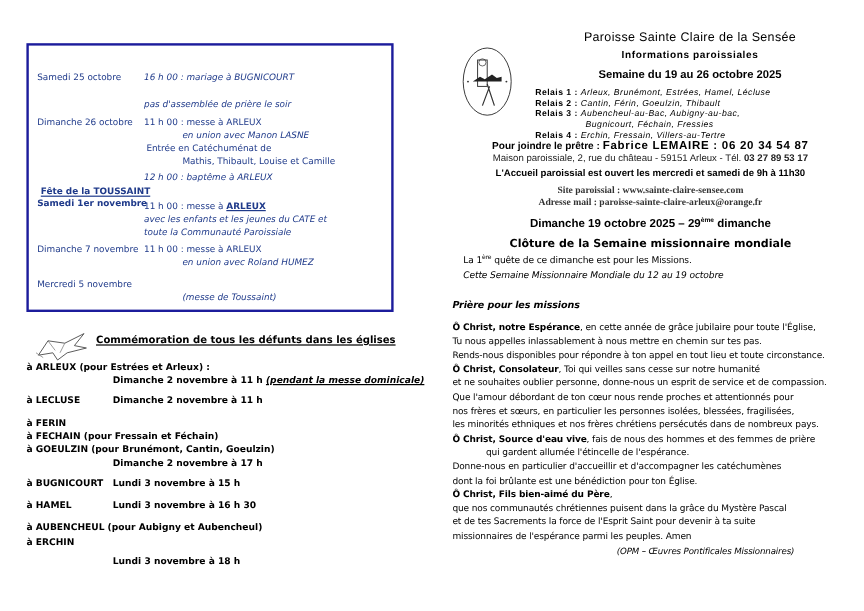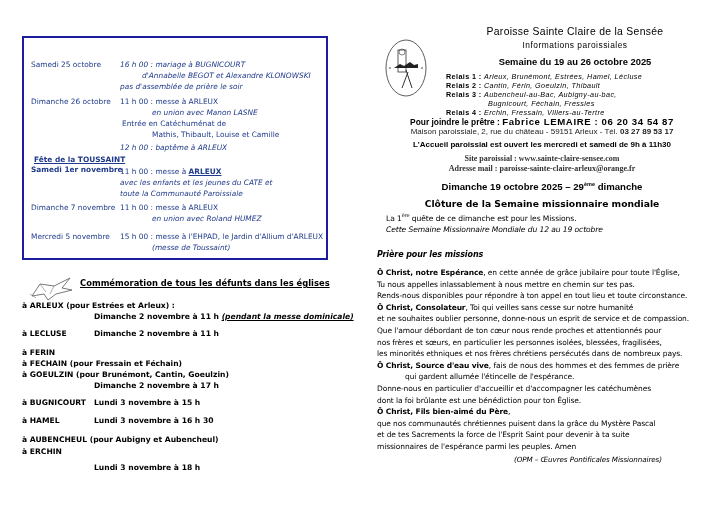--- a/index.html
+++ b/index.html
@@ -17,61 +17,59 @@
   
   .comm { position:absolute; left:22px; top:272px; width:330px; font-family:"DejaVu Sans", sans-serif; font-size:7.6px; font-weight:bold; color:#000; }
   .comm-title { position:absolute; left:58px; top:6px; font-size:8.4px; text-decoration:underline; white-space:nowrap; }
   .dove { position:absolute; left:4px; top:0px; width:50px; height:30px; }
   .cl { position:absolute; white-space:nowrap; }
 
   
   .logo { position:absolute; left:384px; top:38px; width:44px; height:60px; }
   .hdr { position:absolute; left:440px; top:26px; width:270px; font-family:"Liberation Sans", sans-serif; }
   .parish { position:absolute; left:0; top:0; width:270px; text-align:center; font-size:10.4px; letter-spacing:0.3px; }
-  .info { position:absolute; left:0; top:14px; width:270px; text-align:center; font-size:8.4px; font-weight:normal; letter-spacing:0.5px; }
+  .info { position:absolute; left:0; top:14px; width:270px; text-align:center; font-size:8.4px; font-weight:bold; letter-spacing:0.5px; }
   .week { position:absolute; left:0; top:30px; width:270px; text-align:center; font-size:9.4px; font-weight:bold; }
   .relais { position:absolute; left:6px; font-size:7.2px; white-space:nowrap; letter-spacing:0.4px; }
   .relais b { font-weight:bold; }
   .relais i { font-style:italic; }
 
   .contact { position:absolute; left:372px; width:340px; text-align:center; white-space:nowrap; }
   .serif { font-family:"Liberation Serif", serif; }
 
   .comic { font-family:"DejaVu Sans", sans-serif; }
   .pray { position:absolute; left:377px; font-size:7.5px; white-space:nowrap; font-family:"DejaVu Sans", sans-serif; letter-spacing:-0.1px; }
 </style>
 </head>
 <body>
 
 <div class="celeb-box">
 
   <div class="lbl" style="top:22px">Samedi 25 octobre</div>
   <div class="ev it" style="left:96px;top:22px">16 h 00 : mariage à BUGNICOURT</div>
-  <div class="ev it" style="left:118px;top:33px">d'Annabelle BEGOT et Alexandre KLONOWSKI</div>
   <div class="ev it" style="left:96px;top:44px">pas d'assemblée de prière  le soir</div>
 
   <div class="lbl" style="top:59px">Dimanche 26 octobre</div>
   <div class="ev" style="left:96px;top:59px">11 h 00 : messe à ARLEUX</div>
   <div class="ev it" style="left:128px;top:70px">en union avec Manon LASNE</div>
   <div class="ev" style="left:98px;top:81px">Entrée en Catéchuménat de</div>
   <div class="ev" style="left:128px;top:92px">Mathis, Thibault, Louise et Camille</div>
   <div class="ev it" style="left:96px;top:105px">12 h 00 : baptême à  ARLEUX</div>
 
   <div class="lbl b u" style="top:117px;left:10px;color:#1f3a8a">Fête de la TOUSSAINT</div>
   <div class="lbl b" style="top:127px">Samedi 1er novembre</div>
   <div class="ev" style="left:96px;top:129px"><span>11 h 00 : messe à </span><span class="b u">ARLEUX</span></div>
   <div class="ev it" style="left:96px;top:140px">avec les enfants et les jeunes du CATE et</div>
   <div class="ev it" style="left:96px;top:151px">toute la Communauté Paroissiale</div>
 
   <div class="lbl" style="top:165px">Dimanche 7 novembre</div>
   <div class="ev" style="left:96px;top:165px">11 h 00 : messe à ARLEUX</div>
   <div class="ev it" style="left:128px;top:176px">en union avec Roland HUMEZ</div>
 
   <div class="lbl" style="top:194px">Mercredi 5 novembre</div>
-  <div class="ev" style="left:96px;top:194px">15 h 00 : messe à l'EHPAD, le Jardin d'Allium d'ARLEUX</div>
   <div class="ev it" style="left:128px;top:205px">(messe de Toussaint)</div>
 </div>
 
 <div class="comm">
   <svg class="dove" viewBox="0 0 50 30">
     <path d="M6 24 L14 12 L28 14 L44 6 L36 16 L46 18 L30 22 L22 28 L18 22 Z" fill="none" stroke="#555" stroke-width="0.8"></path>
     <path d="M14 12 L20 20 M28 14 L24 22 M4 22 L10 26" stroke="#777" stroke-width="0.6"></path>
   </svg>
   <div class="comm-title">Commémoration de tous les défunts dans les églises</div>
   <div class="cl" style="left:0;top:29px">à  ARLEUX  (pour Estrées et Arleux) :</div>

